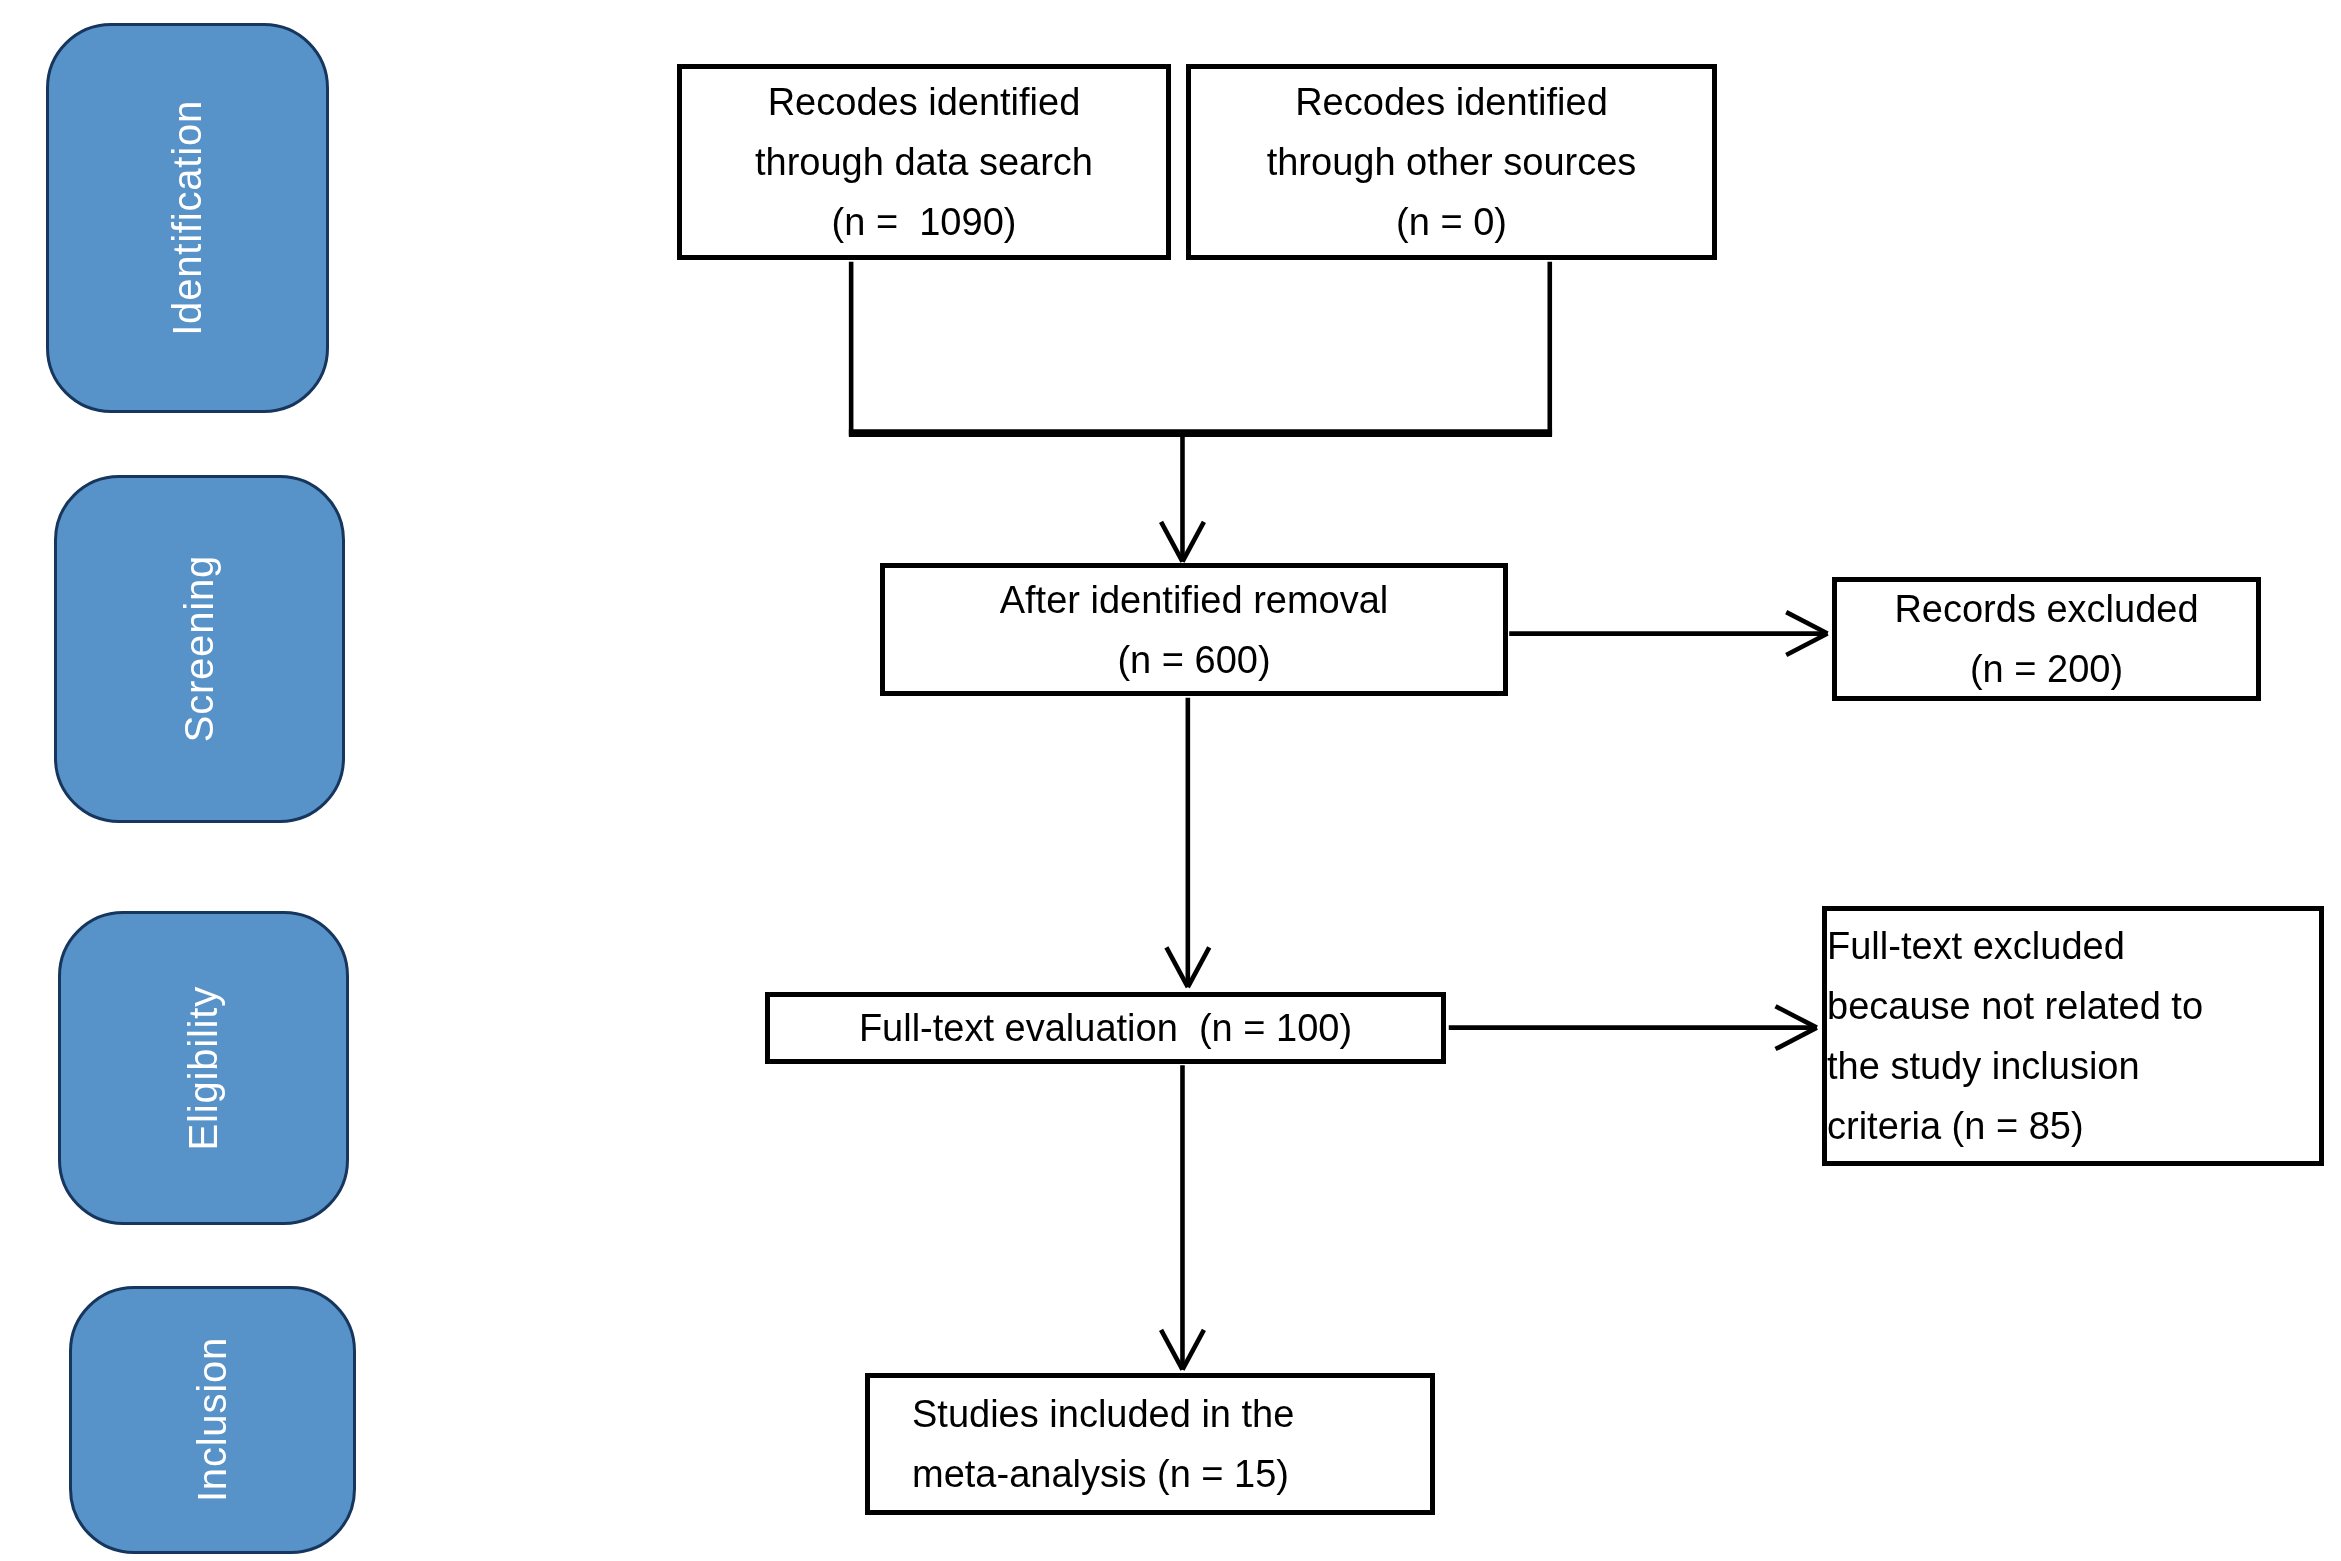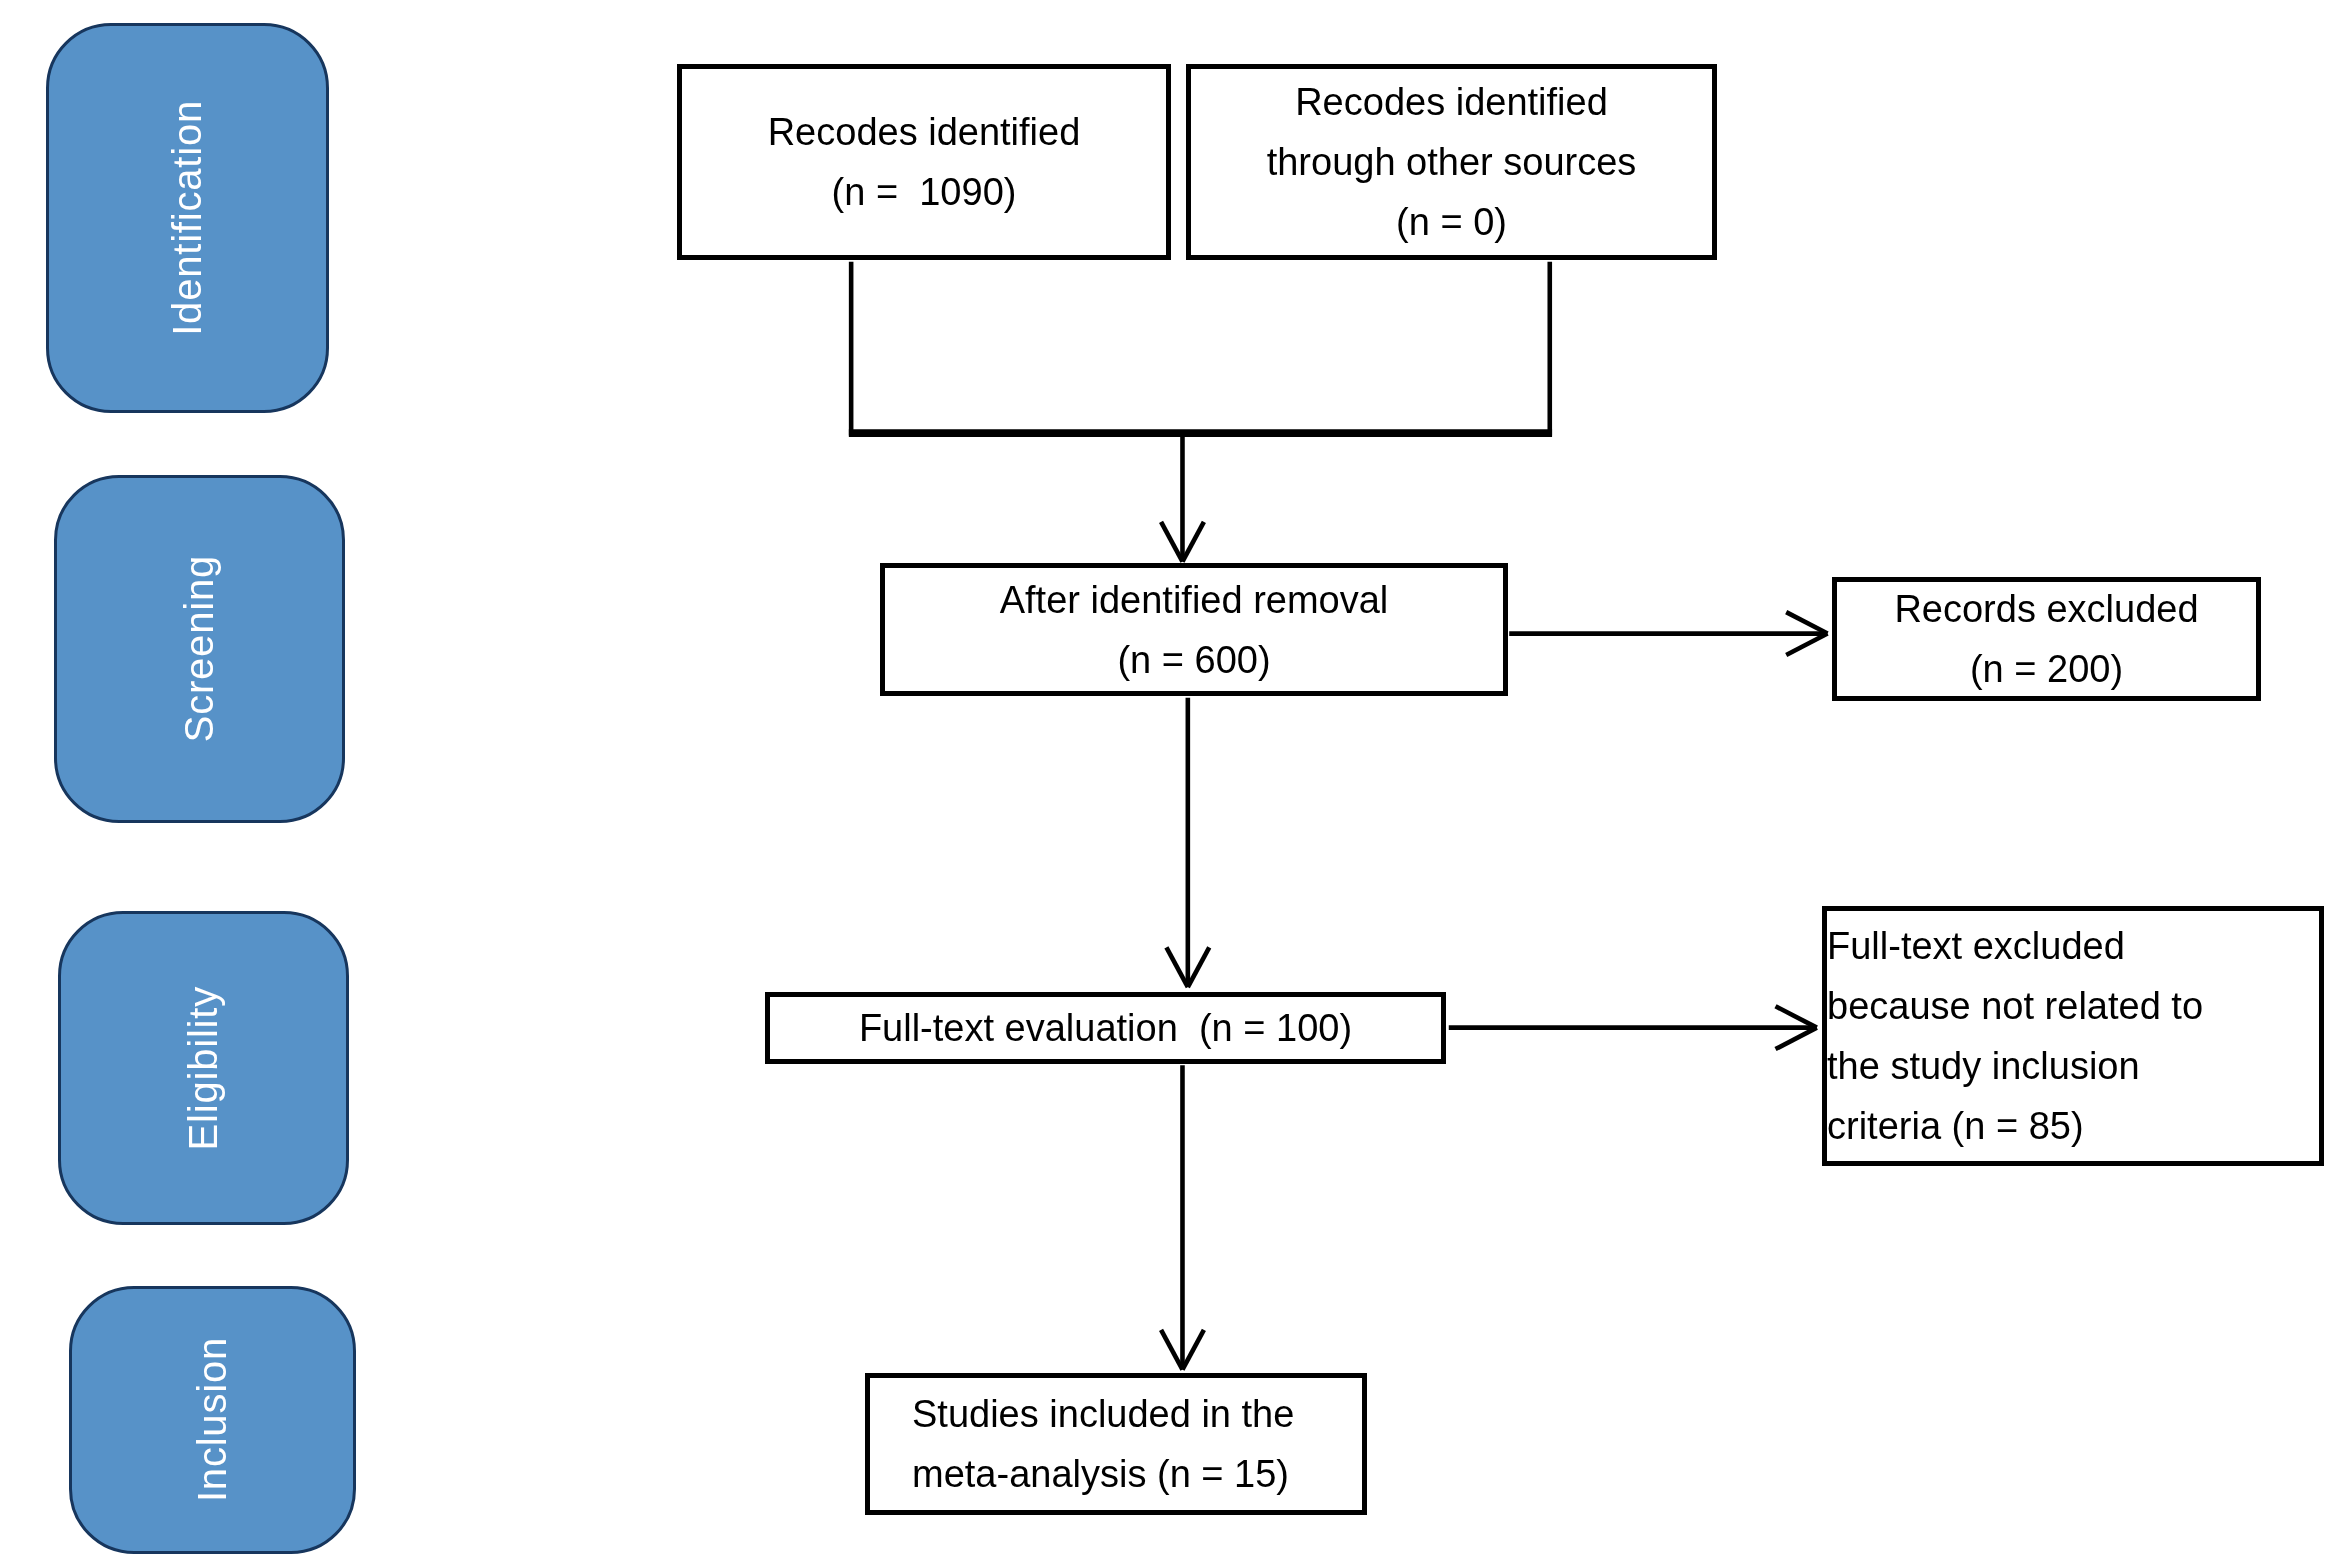--- a/index.html
+++ b/index.html
@@ -56,21 +56,21 @@
   }
   .fbox.align-left{align-items:flex-start;text-align:left;}
   .ln{display:block;white-space:pre;}
 
   #box-identified-search{left:677px;top:64px;width:494px;height:196px;}
   #box-identified-other{left:1186px;top:64px;width:531px;height:196px;}
   #box-after-dedup{left:880px;top:563px;width:628px;height:133px;}
   #box-records-excluded{left:1832px;top:577px;width:429px;height:124px;}
   #box-fulltext-eval{left:765px;top:992px;width:681px;height:72px;}
   #box-fulltext-excluded{left:1822px;top:906px;width:502px;height:260px;}
-  #box-included{left:865px;top:1373px;width:502px;height:142px;padding-left:42px;}
+  #box-included{left:865px;top:1373px;width:570px;height:142px;padding-left:42px;}
 </style>
 </head>
 <body>
 
 <div id="canvas">
 
   <svg id="wires" viewBox="0 0 3060 2040" xmlns="http://www.w3.org/2000/svg">
 
     <g stroke="#000" stroke-width="6" fill="none">
       <line x1="1112" y1="342" x2="1112" y2="569"></line>
@@ -121,20 +121,21 @@
   </div>
   <div class="stage" id="stage-eligibility">
     <span class="label">Eligibility</span>
   </div>
   <div class="stage" id="stage-inclusion">
     <span class="label">Inclusion</span>
   </div>
 
   <div class="fbox" id="box-identified-search">
     <span class="ln">Recodes identified</span>
+    <span class="ln">through data search</span>
     <span class="ln">(n =  1090)</span>
   </div>
 
   <div class="fbox" id="box-identified-other">
     <span class="ln">Recodes identified</span>
     <span class="ln">through other sources</span>
     <span class="ln">(n = 0)</span>
   </div>
 
   <div class="fbox" id="box-after-dedup">

